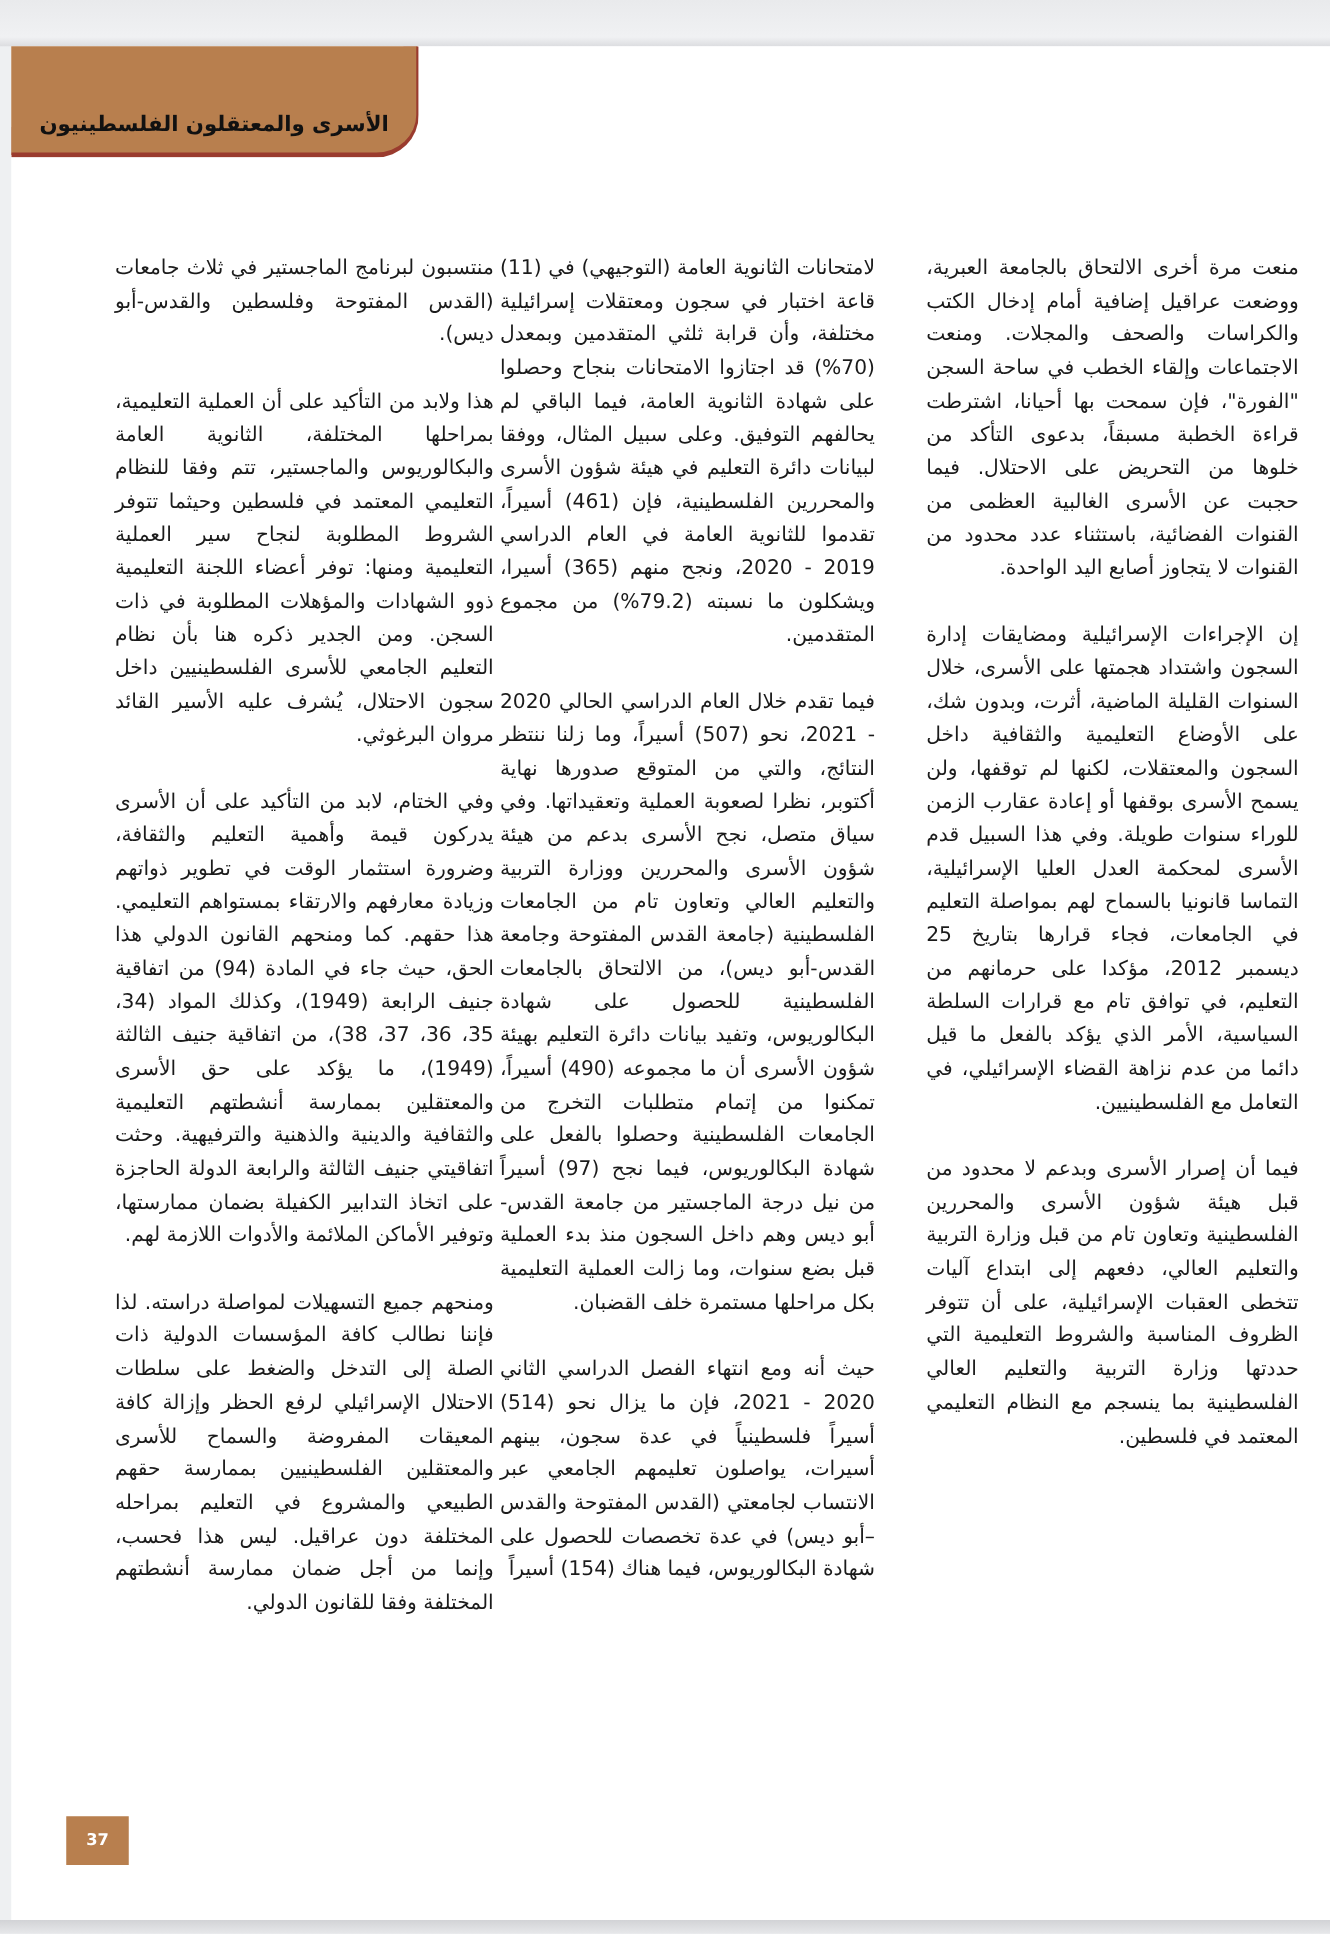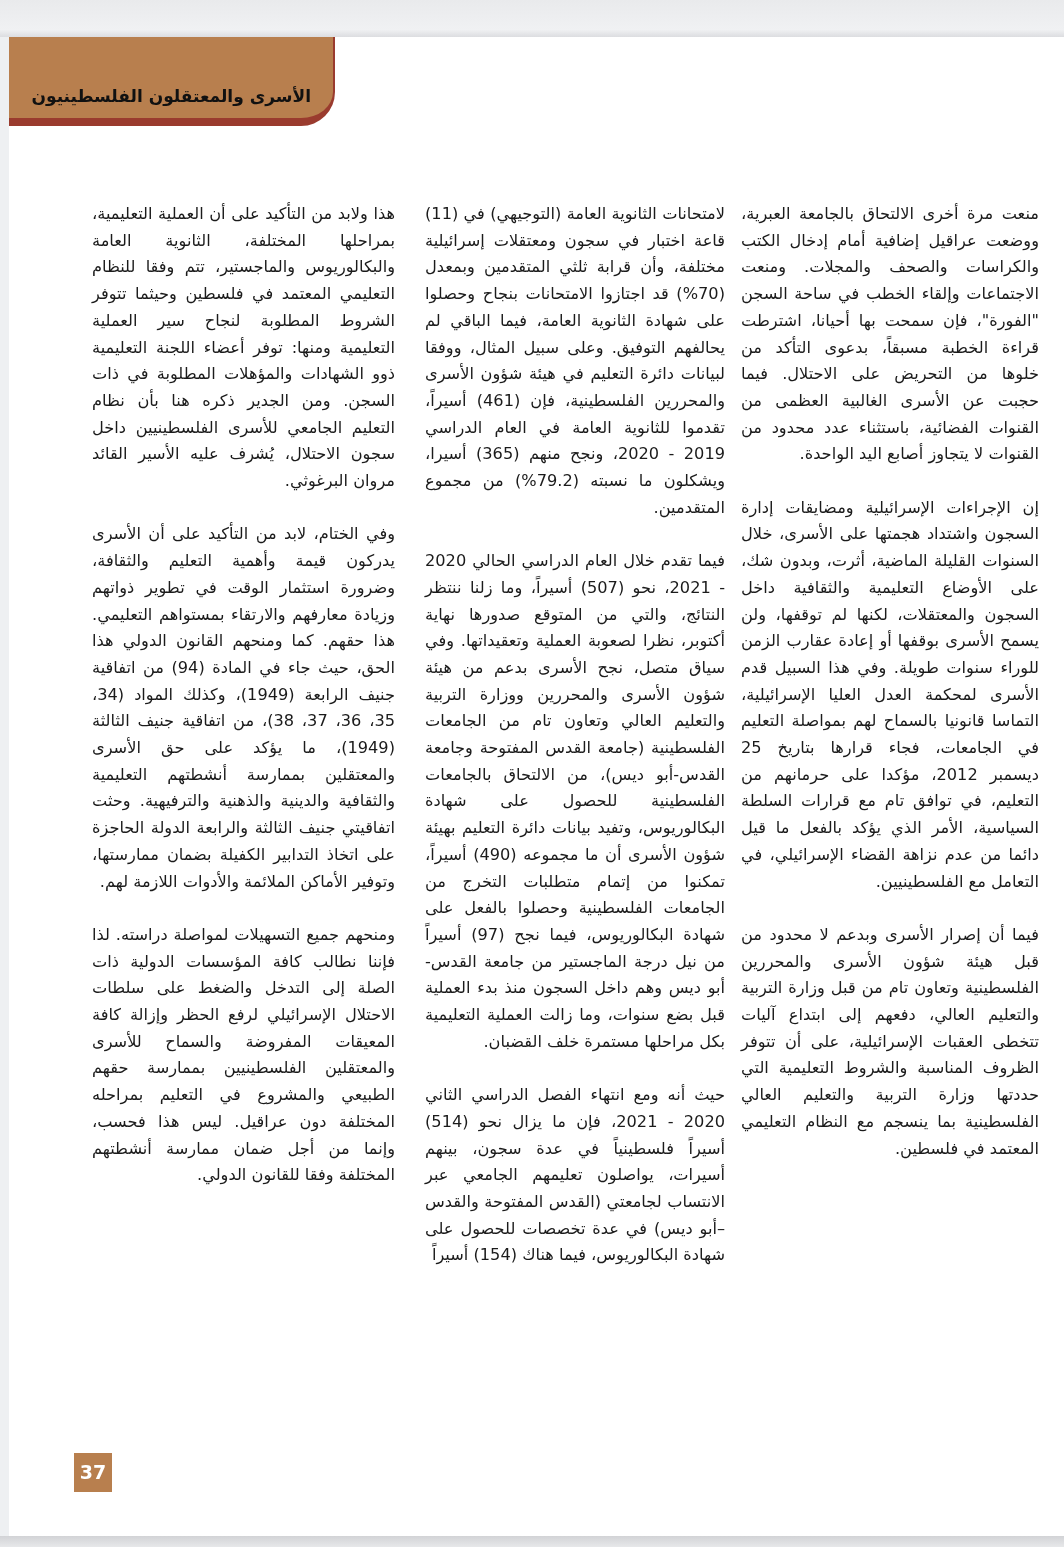--- a/index.html
+++ b/index.html
@@ -23,21 +23,21 @@
       position: absolute;
       left: 9px; top: 37px;
       width: 1055px; height: 1499px;
       background: #ffffff;
     }
     .header-tab {
       position: absolute;
       left: 0; top: 0;
       width: 326px; height: 89px;
       background: #b87f4e;
-      border-bottom: 8px solid #0f172a;
+      border-bottom: 4px solid #0f172a;
       border-right: 2px solid #9a3b2e;
       border-bottom-right-radius: 34px;
       box-sizing: border-box;
     }
     .header-title {
       position: absolute;
       right: 22px; bottom: 12px;
       direction: rtl;
       font-family: "DejaVu Sans", sans-serif;
       font-weight: bold;
@@ -51,36 +51,35 @@
       top: 164px;
       direction: rtl;
       text-align: justify;
       text-align-last: right;
       font-family: "DejaVu Sans", sans-serif;
       font-size: 16.2px;
       line-height: 26.7px;
       color: #1b1b1b;
     }
     .col-right { left: 732px; width: 298px; }
-    .col-middle { left: 416px; width: 300px; }
+    .col-middle { left: 391px; width: 300px; }
     .col-left  { left: 83px;  width: 303px; }
     .para { margin: 0 0 26.7px 0; }
     .para.tight { margin-bottom: 0; }
     .page-number {
       position: absolute;
       left: 44px; top: 1416px;
-      width: 38px; height: 39px;
+      width: 50px; height: 39px;
       background: #b87f4e;
       color: #ffffff;
       font-family: "DejaVu Sans", sans-serif;
       font-weight: bold;
-      font-size: 19px;
+      font-size: 13px;
       line-height: 39px;
       text-align: center;
-      margin-left: 21px;
     }
   </style>
 </head>
 <body>
 
 <div class="top-shade"></div>
 
 <div class="page">
 
   <div class="header-tab" style="background: rgb(184, 127, 78); border-color: rgb(154, 59, 46);">
@@ -93,20 +92,21 @@
     <p class="para tight">فيما أن إصرار الأسرى وبدعم لا محدود من قبل هيئة شؤون الأسرى والمحررين الفلسطينية وتعاون تام من قبل وزارة التربية والتعليم العالي، دفعهم إلى ابتداع آليات تتخطى العقبات الإسرائيلية، على أن تتوفر الظروف المناسبة والشروط التعليمية التي حددتها وزارة التربية والتعليم العالي الفلسطينية بما ينسجم مع النظام التعليمي المعتمد في فلسطين.</p>
   </div>
 
   <div class="column col-middle">
     <p class="para">لامتحانات الثانوية العامة (التوجيهي) في (11) قاعة اختبار في سجون ومعتقلات إسرائيلية مختلفة، وأن قرابة ثلثي المتقدمين وبمعدل (70%) قد اجتازوا الامتحانات بنجاح وحصلوا على شهادة الثانوية العامة، فيما الباقي لم يحالفهم التوفيق. وعلى سبيل المثال، ووفقا لبيانات دائرة التعليم في هيئة شؤون الأسرى والمحررين الفلسطينية، فإن (461) أسيراً، تقدموا للثانوية العامة في العام الدراسي 2019 - 2020، ونجح منهم (365) أسيرا، ويشكلون ما نسبته (79.2%) من مجموع المتقدمين.</p>
     <p class="para">فيما تقدم خلال العام الدراسي الحالي 2020 - 2021، نحو (507) أسيراً، وما زلنا ننتظر النتائج، والتي من المتوقع صدورها نهاية أكتوبر، نظرا لصعوبة العملية وتعقيداتها. وفي سياق متصل، نجح الأسرى بدعم من هيئة شؤون الأسرى والمحررين ووزارة التربية والتعليم العالي وتعاون تام من الجامعات الفلسطينية (جامعة القدس المفتوحة وجامعة القدس-أبو ديس)، من الالتحاق بالجامعات الفلسطينية للحصول على شهادة البكالوريوس، وتفيد بيانات دائرة التعليم بهيئة شؤون الأسرى أن ما مجموعه (490) أسيراً، تمكنوا من إتمام متطلبات التخرج من الجامعات الفلسطينية وحصلوا بالفعل على شهادة البكالوريوس، فيما نجح (97) أسيراً من نيل درجة الماجستير من جامعة القدس-أبو ديس وهم داخل السجون منذ بدء العملية قبل بضع سنوات، وما زالت العملية التعليمية بكل مراحلها مستمرة خلف القضبان.</p>
     <p class="para tight">حيث أنه ومع انتهاء الفصل الدراسي الثاني 2020 - 2021، فإن ما يزال نحو (514) أسيراً فلسطينياً في عدة سجون، بينهم أسيرات، يواصلون تعليمهم الجامعي عبر الانتساب لجامعتي (القدس المفتوحة والقدس –أبو ديس) في عدة تخصصات للحصول على شهادة البكالوريوس، فيما هناك (154) أسيراً</p>
   </div>
 
   <div class="column col-left">
+    <p class="para">منتسبون لبرنامج الماجستير في ثلاث جامعات (القدس المفتوحة وفلسطين والقدس-أبو ديس).</p>
     <p class="para">هذا ولابد من التأكيد على أن العملية التعليمية، بمراحلها المختلفة، الثانوية العامة والبكالوريوس والماجستير، تتم وفقا للنظام التعليمي المعتمد في فلسطين وحيثما تتوفر الشروط المطلوبة لنجاح سير العملية التعليمية ومنها: توفر أعضاء اللجنة التعليمية ذوو الشهادات والمؤهلات المطلوبة في ذات السجن. ومن الجدير ذكره هنا بأن نظام التعليم الجامعي للأسرى الفلسطينيين داخل سجون الاحتلال، يُشرف عليه الأسير القائد مروان البرغوثي.</p>
     <p class="para">وفي الختام، لابد من التأكيد على أن الأسرى يدركون قيمة وأهمية التعليم والثقافة، وضرورة استثمار الوقت في تطوير ذواتهم وزيادة معارفهم والارتقاء بمستواهم التعليمي. هذا حقهم. كما ومنحهم القانون الدولي هذا الحق، حيث جاء في المادة (94) من اتفاقية جنيف الرابعة (1949)، وكذلك المواد (34، 35، 36، 37، 38)، من اتفاقية جنيف الثالثة (1949)، ما يؤكد على حق الأسرى والمعتقلين بممارسة أنشطتهم التعليمية والثقافية والدينية والذهنية والترفيهية. وحثت اتفاقيتي جنيف الثالثة والرابعة الدولة الحاجزة على اتخاذ التدابير الكفيلة بضمان ممارستها، وتوفير الأماكن الملائمة والأدوات اللازمة لهم.</p>
     <p class="para tight">ومنحهم جميع التسهيلات لمواصلة دراسته. لذا فإننا نطالب كافة المؤسسات الدولية ذات الصلة إلى التدخل والضغط على سلطات الاحتلال الإسرائيلي لرفع الحظر وإزالة كافة المعيقات المفروضة والسماح للأسرى والمعتقلين الفلسطينيين بممارسة حقهم الطبيعي والمشروع في التعليم بمراحله المختلفة دون عراقيل. ليس هذا فحسب، وإنما من أجل ضمان ممارسة أنشطتهم المختلفة وفقا للقانون الدولي.</p>
   </div>
 
   <div class="page-number" style="background: rgb(184, 127, 78);">37</div>
 </div>
 
 <div class="bottom-shade"></div>
 

